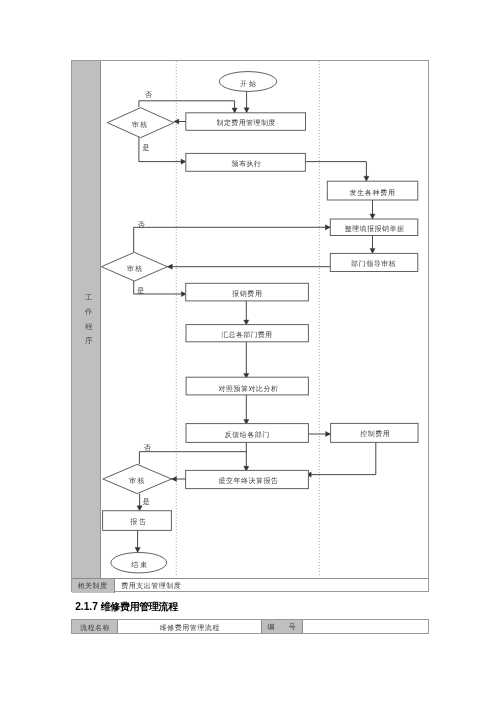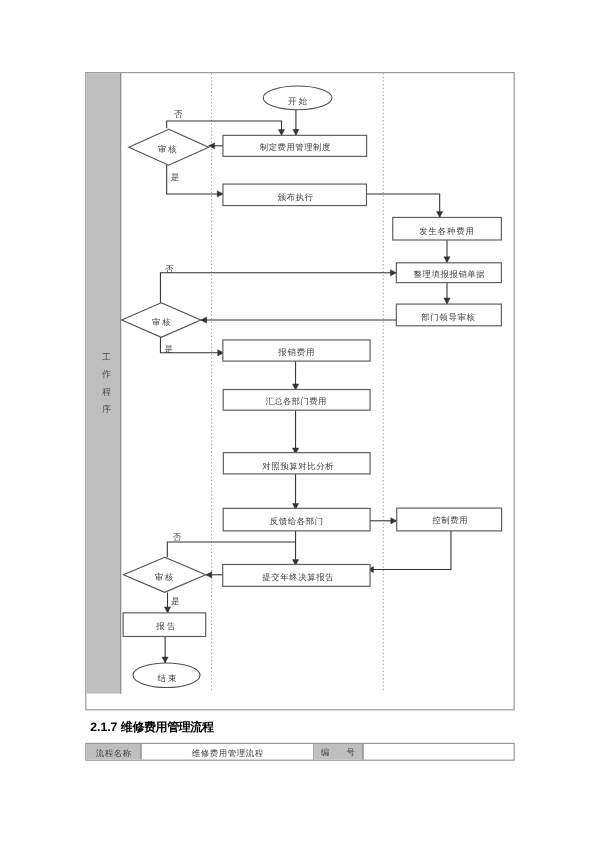--- a/index.html
+++ b/index.html
@@ -59,20 +59,24 @@
 <div class="page">
   <div id="flow-table">
     <div id="stage-cell">
       <div id="stage-label">
           <span>工</span>
           <span>作</span>
           <span>程</span>
           <span>序</span>
         </div>
     </div>
+    <div id="related-row">
+      <div id="related-label">相关制度</div>
+      <div id="related-value">费用支出管理制度</div>
+    </div>
   </div>
 
   <svg id="flow-svg" viewBox="0 0 500 707">
       <line x1="176.3" y1="61" x2="176.3" y2="577" stroke="#9a9a9a" stroke-width="0.8" stroke-dasharray="1.1 1.9"></line>
       <line x1="319.4" y1="61" x2="319.4" y2="577" stroke="#9a9a9a" stroke-width="0.8" stroke-dasharray="1.1 1.9"></line>
       <g>
         <path d="M246.6 91.3 L246.6 112.8" fill="none" stroke="#333333" stroke-width="0.9"></path>
         <polygon points="246.6,112.8 244,107.8 249.2,107.8" fill="#333333" stroke="#333333" stroke-width="0.35" stroke-linejoin="miter"></polygon>
       </g>
       <g>

